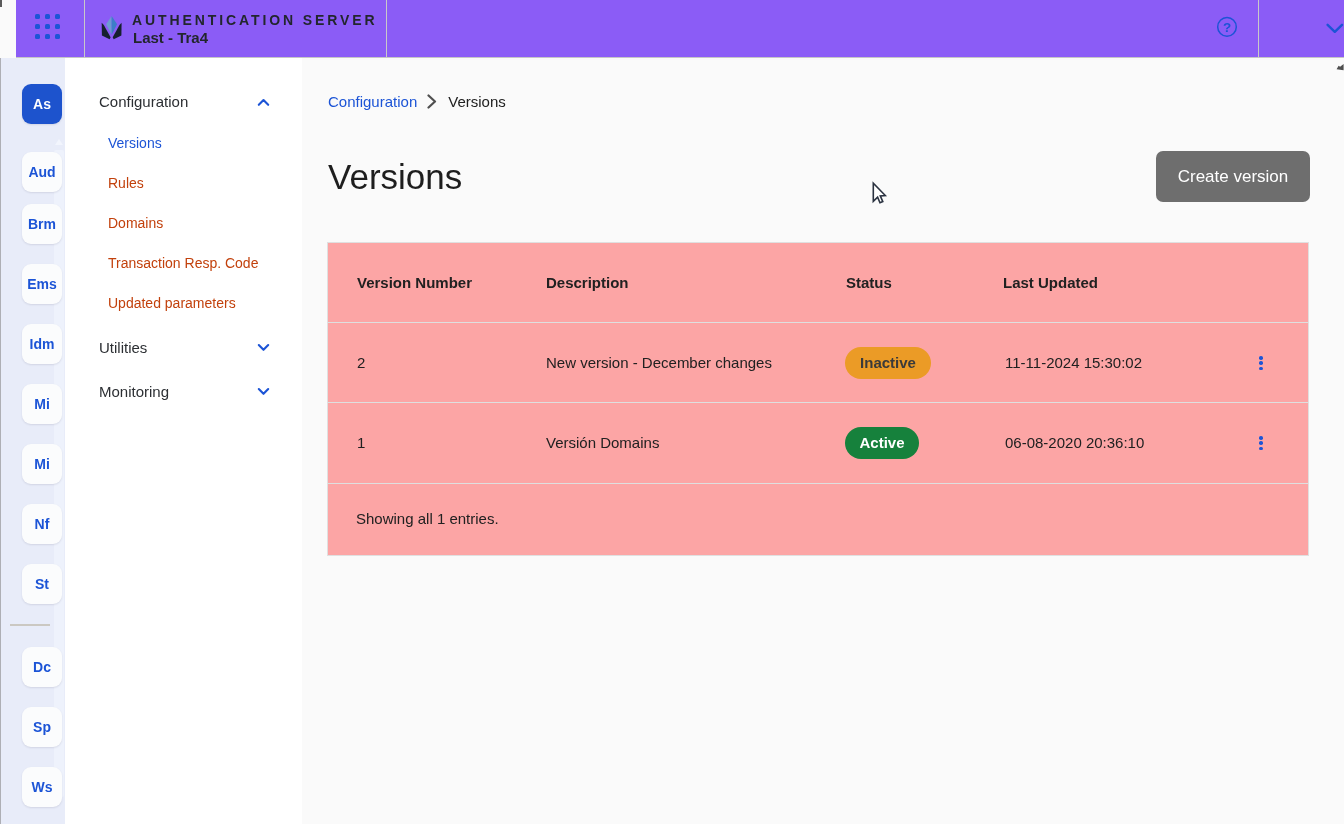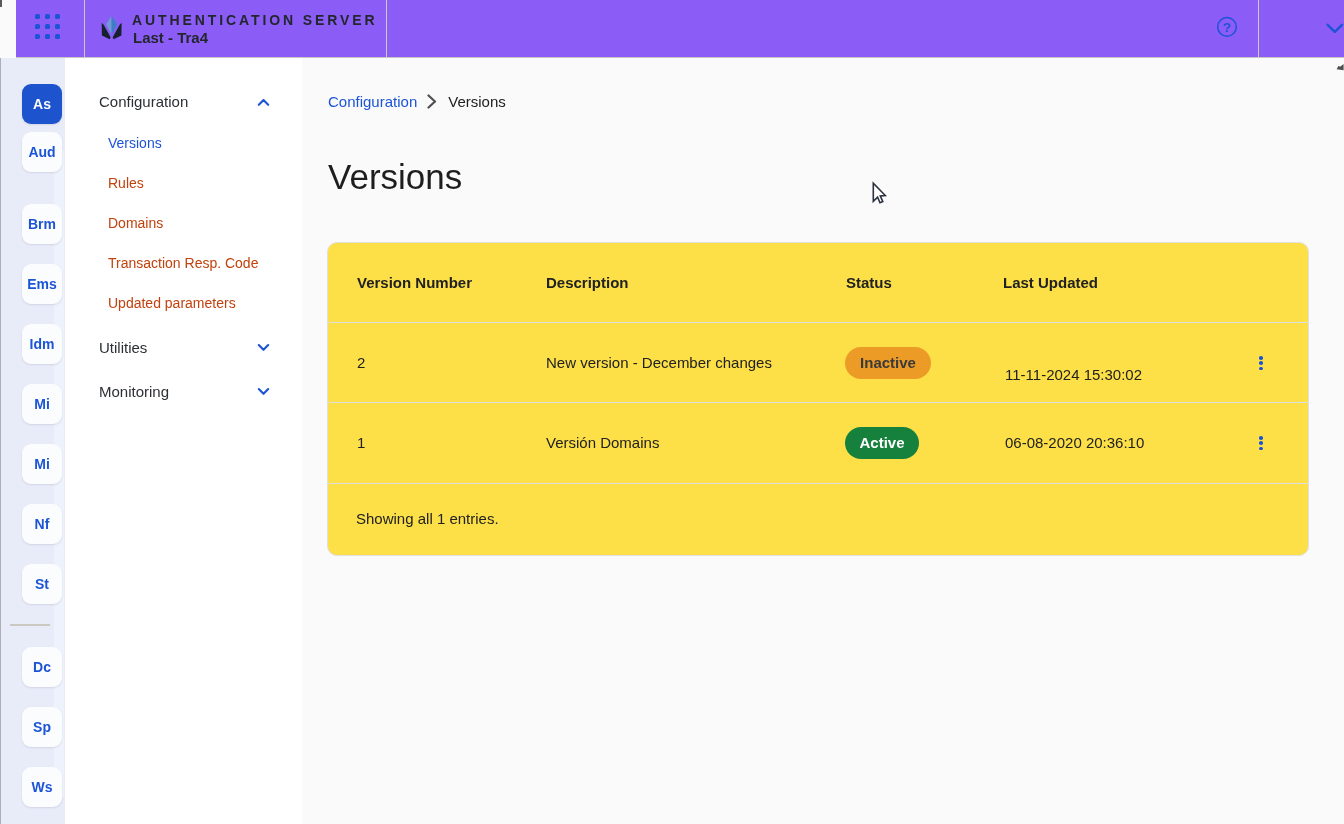--- a/index.html
+++ b/index.html
@@ -36,21 +36,21 @@
 
 
 #content { position:absolute; left:302px; top:58px; width:1042px; height:766px; background:#fafafa; }
 #crumb { position:absolute; left:26px; top:35px; font-size:15px; height:18px; }
 #crumb a { color:#1c54d6; text-decoration:none; }
 #crumb .cur { color:#212121; }
 #pagetitle { position:absolute; left:26px; top:99px; font-size:35px; color:#1e1e1e; }
 #createbtn { position:absolute; left:854px; top:93px; width:154px; height:51px; background:#6e6e6e; border-radius:7px; color:#fff; font-size:17px; text-align:center; line-height:51px; }
 
 
-#card { position:absolute; left:25px; top:184px; width:982px; height:314px; background:#fde047; border:1px solid #e0e0e0; border-radius:10px; }
+#card { position:absolute; left:25px; top:184px; width:982px; height:314px; background:#fca5a5; border:1px solid #e0e0e0; border-radius:0; }
 .hl { position:absolute; left:0; width:100%; height:1px; background:#dfdfdf; }
 .th { position:absolute; font-size:15px; font-weight:bold; color:#212121; }
 .td { position:absolute; font-size:15px; color:#212121; }
 .pill { position:absolute; height:32px; border-radius:16px; font-size:15px; font-weight:bold; text-align:center; line-height:32px; }
 .pill.inactive { background:#eb9b26; color:#3a3a3a; }
 .pill.active { background:#16813c; color:#fff; }
 .kebab { position:absolute; left:931px; width:4px; }
 .kebab div { width:3.6px; height:3.6px; border-radius:50%; background:#1c54d6; margin-bottom:1.8px; }
 </style>
 </head>
@@ -91,21 +91,21 @@
     <polyline points="1.6,1.8 8.8,8.8 16,1.8" fill="none" stroke="#1c54d6" stroke-width="2.4" stroke-linecap="round" stroke-linejoin="round"></polyline>
   </svg>
 </div>
 
 <div id="sidebar">
   <div id="sidetrack">
       <div id="sidethumb"></div>
     <div style="position:absolute; left:1px; top:81px; width:0; height:0; border-left:4.5px solid transparent; border-right:4.5px solid transparent; border-bottom:6px solid #f2f5fd"></div>
   </div>
   <div class="sbtn sel" style="top:26px">As</div>
-  <div class="sbtn" style="top:74px">Aud</div>
+  <div class="sbtn" style="top:94px">Aud</div>
   <div class="sbtn" style="top:146px">Brm</div>
   <div class="sbtn" style="top:206px">Ems</div>
   <div class="sbtn" style="top:266px">Idm</div>
   <div class="sbtn" style="top:326px">Mi</div>
   <div class="sbtn" style="top:386px">Mi</div>
   <div class="sbtn" style="top:446px">Nf</div>
   <div class="sbtn" style="top:506px">St</div>
   <div id="sidediv" style="top:566px"></div>
   <div class="sbtn" style="top:589px">Dc</div>
   <div class="sbtn" style="top:649px">Sp</div>
@@ -130,32 +130,33 @@
   <svg class="mchev" style="top:329px" width="13" height="9" viewBox="0 0 13 9">
       <polyline points="1.8,2 6.5,6.8 11.2,2" fill="none" stroke="#1c54d6" stroke-width="2.1" stroke-linejoin="round" stroke-linecap="round"></polyline>
     </svg>
 </div>
 
 <div id="content">
   <div id="crumb"><a href="#">Configuration</a><svg style="margin:0 11px 0 9px; vertical-align:-2px" width="11" height="15" viewBox="0 0 11 15">
         <polyline points="2.5,1.5 9,7.5 2.5,13.5" fill="none" stroke="#4f4f4f" stroke-width="2.2" stroke-linejoin="round" stroke-linecap="round"></polyline>
       </svg><span class="cur">Versions</span></div>
   <div id="pagetitle">Versions</div>
+  <div id="createbtn">Create version</div>
 
   <div id="card">
     <div class="th" style="left:29px; top:31px">Version Number</div>
     <div class="th" style="left:218px; top:31px">Description</div>
     <div class="th" style="left:518px; top:31px">Status</div>
     <div class="th" style="left:675px; top:31px">Last Updated</div>
     <div class="hl" style="top:79px"></div>
 
     <div class="td" style="left:29px; top:111px">2</div>
     <div class="td" style="left:218px; top:111px">New version - December changes</div>
     <div class="pill inactive" style="left:517px; top:104px; width:86px">Inactive</div>
-    <div class="td" style="left:677px; top:123px">11-11-2024 15:30:02</div>
+    <div class="td" style="left:677px; top:111px">11-11-2024 15:30:02</div>
     <div class="kebab" style="top:113px">
         <div></div>
         <div></div>
         <div></div>
       </div>
     <div class="hl" style="top:159px"></div>
 
     <div class="td" style="left:29px; top:191px">1</div>
     <div class="td" style="left:218px; top:191px">Versión Domains</div>
     <div class="pill active" style="left:517px; top:184px; width:74px">Active</div>

